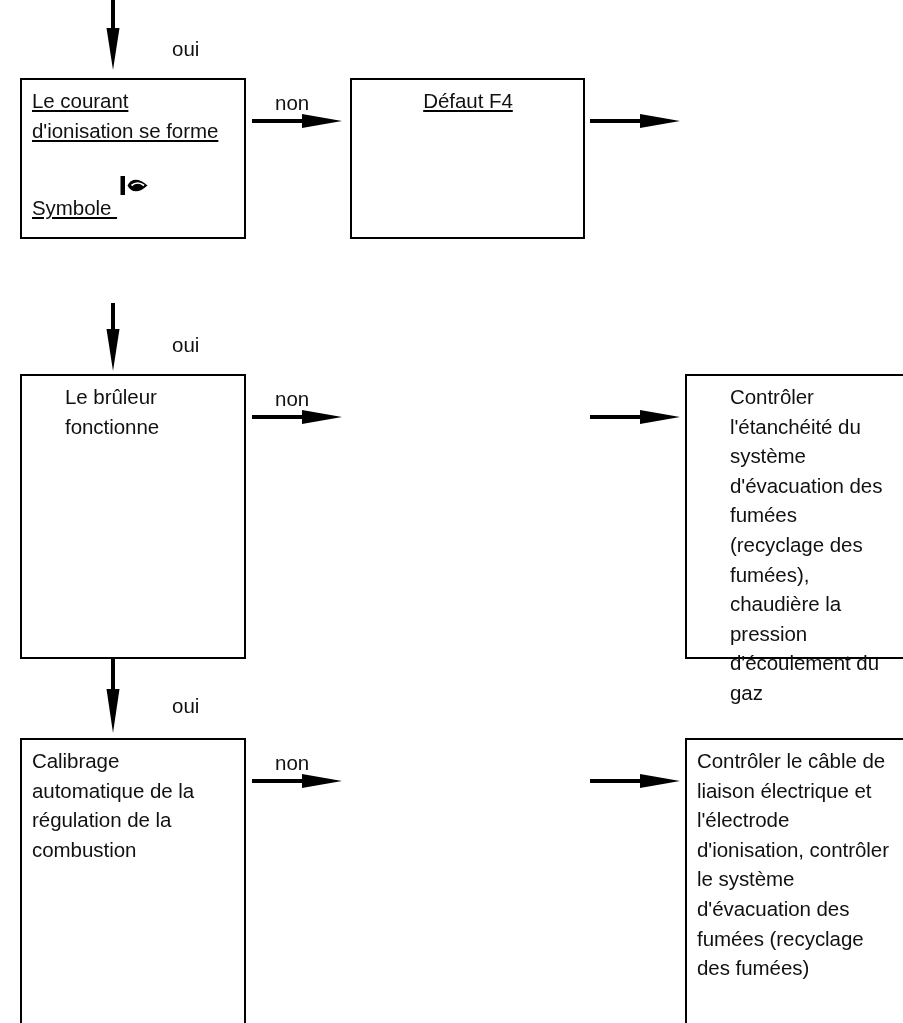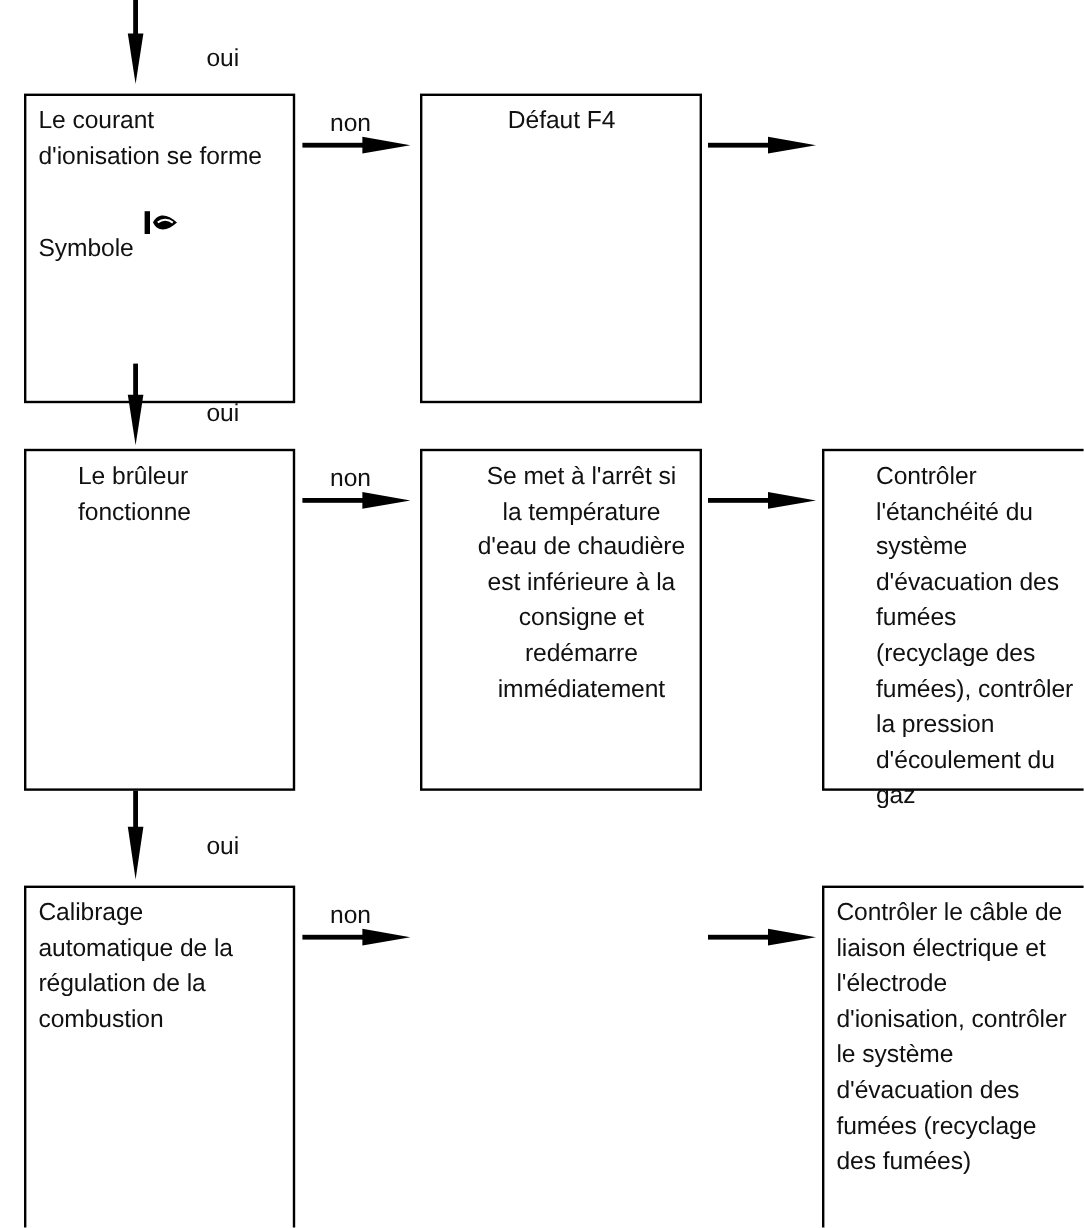--- a/index.html
+++ b/index.html
@@ -39,21 +39,21 @@
     white-space: pre-line;
     color: #111111;
   }
 
   
   .col-a { left: 8px;   width: 226px; }
   .col-b { left: 338px; width: 235px; text-align: center; }
   .col-c { left: 673px; width: 222px; }
 
   
-  .row-1 { top: 78px;  height: 258px; }
+  .row-1 { top: 78px;  height: 161px; text-decoration: underline; }
   .row-2 { top: 374px; height: 285px; padding-left: 43px; }
   .row-3 { top: 738px; height: 334px; }
 
   
   .arrow-v {
     position: absolute;
     width: 22px;
   }
   .arrow-h {
     position: absolute;
@@ -138,33 +138,30 @@
   </div>
 
   <div class="arrow-h" style="left:240px; top:406px;">
     <svg width="92" height="22" viewBox="0 0 92 22">
       <rect x="0" y="9" width="58" height="4" fill="#000"></rect>
       <polygon points="50,4 50,18 90,11" fill="#000"></polygon>
     </svg>
   </div>
   <div class="label" style="left:263px; top:388px;">non</div>
 
-  <div class="node col-b row-2">
-    <div class="node-text">Se met à l'arrêt si la température d'eau de chaudière est inférieure à la consigne et redémarre immédiatement</div>
-  </div>
 
   <div class="arrow-h" style="left:578px; top:406px;">
     <svg width="92" height="22" viewBox="0 0 92 22">
       <rect x="0" y="9" width="58" height="4" fill="#000"></rect>
       <polygon points="50,4 50,18 90,11" fill="#000"></polygon>
     </svg>
   </div>
 
   <div class="node col-c row-2">
-    <div class="node-text">Contrôler l'étanchéité du système d'évacuation des fumées (recyclage des fumées), contrôler la pression d'écoulement du gaz</div>
+    <div class="node-text">Contrôler l'étanchéité du système d'évacuation des fumées (recyclage des fumées), chaudière la pression d'écoulement du gaz</div>
   </div>
 
   <div class="arrow-v" style="left:90px; top:659px; height:76px;">
     <svg width="22" height="76" viewBox="0 0 22 76">
       <rect x="9" y="0" width="4" height="32" fill="#000"></rect>
       <polygon points="4.5,30 17.5,30 11,74" fill="#000"></polygon>
     </svg>
   </div>
   <div class="label" style="left:160px; top:695px;">oui</div>
 

